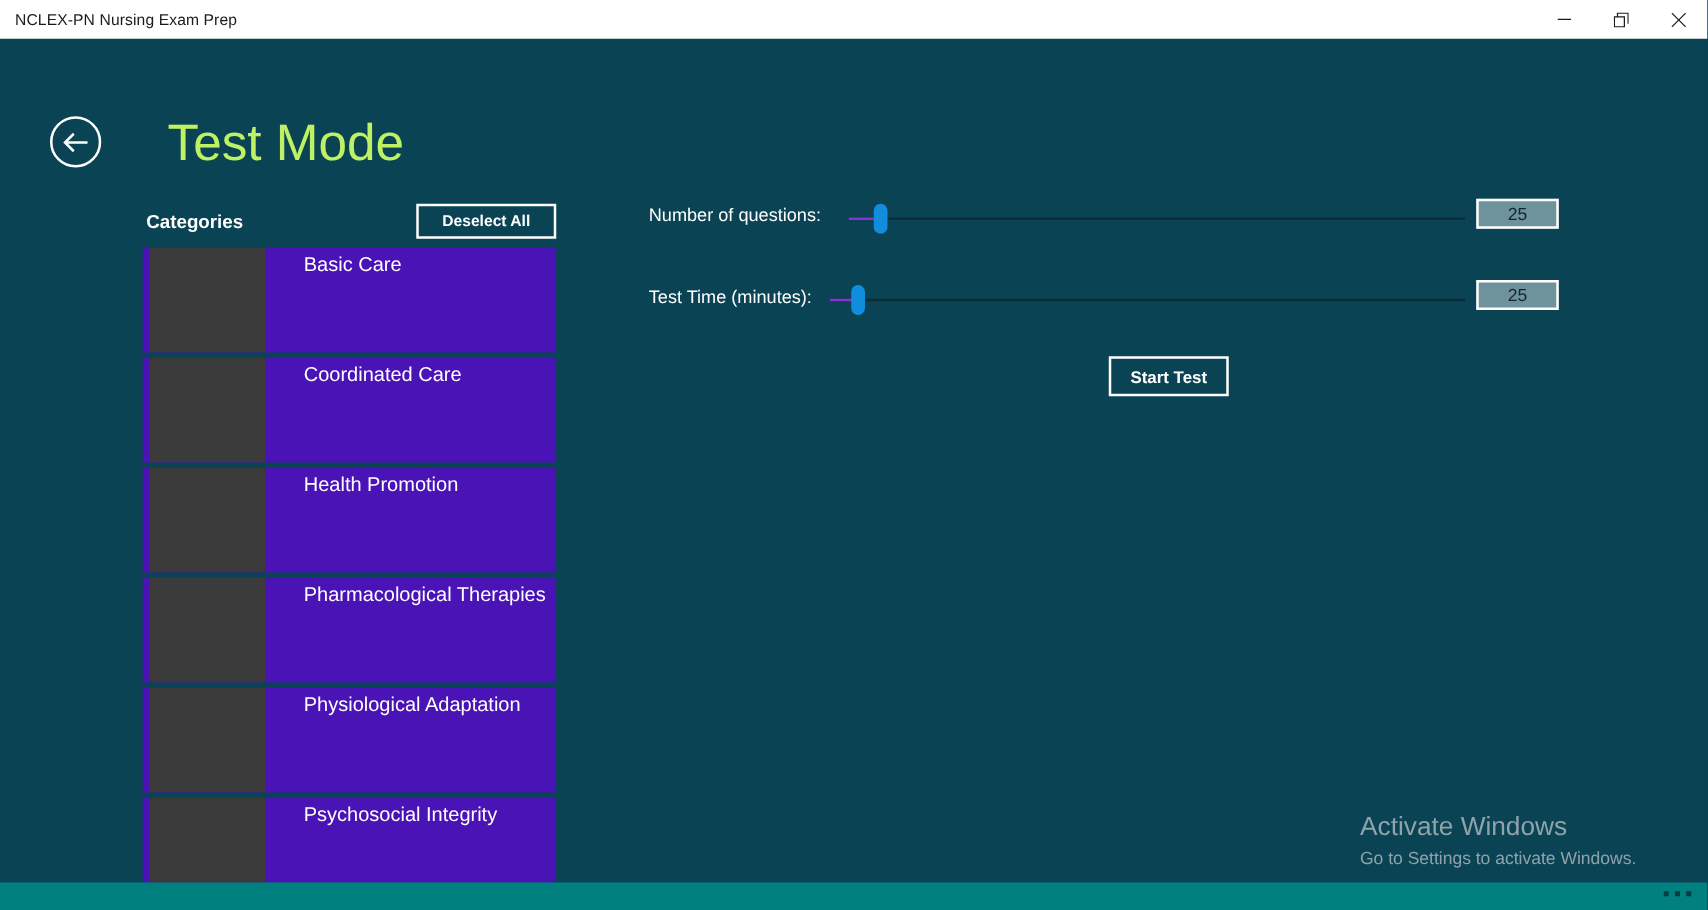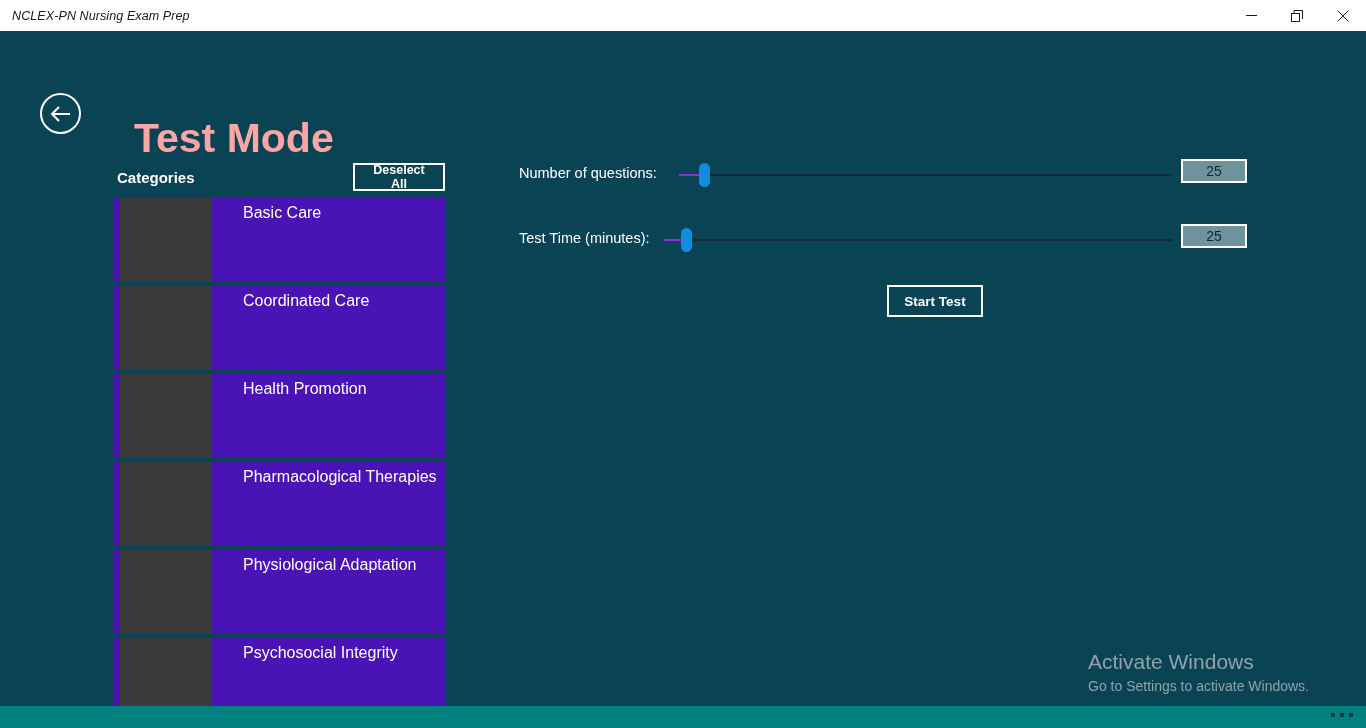--- a/index.html
+++ b/index.html
@@ -21,21 +21,20 @@
     width: 1366px; height: 31px;
     background: #ffffff;
     display: flex; align-items: center;
   }
   .titlebar-text {
     margin-left: 12px;
     font-size: 12.5px;
     color: #1a1a1a;
     letter-spacing: 0.1px;
     white-space: nowrap;
-    font-style: italic;
   }
   .wincontrols {
     margin-left: auto; display: flex; height: 31px;
   }
   .winbtn {
     width: 46px; height: 31px;
     display: flex; align-items: center; justify-content: center;
     color: #1c1c1c;
   }
   .winbtn svg { display: block; }
@@ -45,41 +44,40 @@
     position: absolute; left: 40px; top: 93px;
     width: 41px; height: 41px;
     border: 2px solid #ffffff;
     border-radius: 50%;
     display: flex; align-items: center; justify-content: center;
     box-sizing: border-box;
   }
   .page-title {
     position: absolute; left: 134px; top: 88px;
     font-size: 41px;
-    font-weight: 700;
-    color: #fca5a5;
+    font-weight: 400;
+    color: #bef264;
     letter-spacing: 0px;
     line-height: 52px;
     white-space: nowrap;
-    margin-top: 24px;
   }
 
   
   .cat-header {
     position: absolute; left: 117px; top: 164px;
     width: 328px; height: 32px;
   }
   .cat-title {
     position: absolute; left: 0; top: 0;
     font-size: 15px; font-weight: bold; color: #ffffff;
     line-height: 28px; white-space: nowrap;
   }
   .deselect-btn {
     position: absolute; right: 0; top: -1px;
-    width: 92px; height: 27px;
+    width: 112px; height: 27px;
     border: 2px solid #ffffff;
     background: transparent;
     color: #ffffff;
     font-size: 12.5px;
     font-weight: bold;
     font-family: "Liberation Sans", sans-serif;
     display: flex; align-items: center; justify-content: center;
     box-sizing: border-box;
     padding: 12px;
   }

